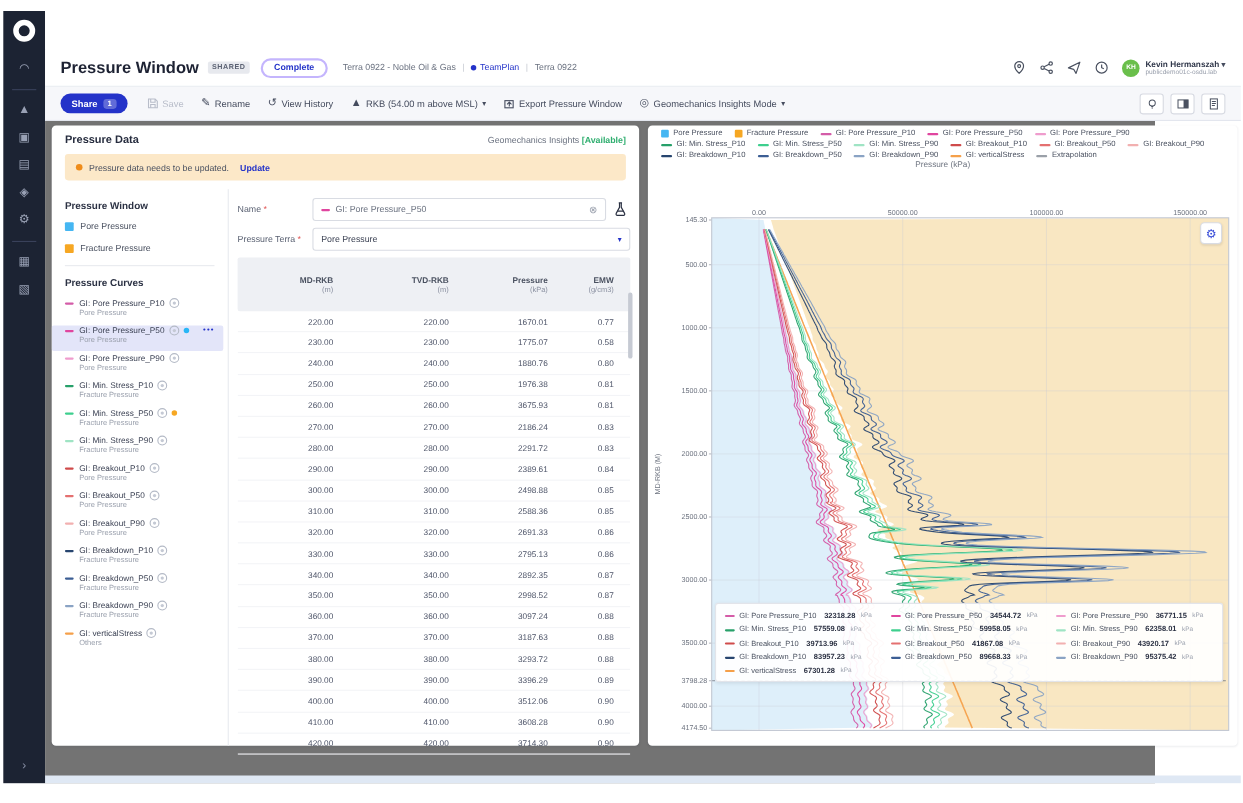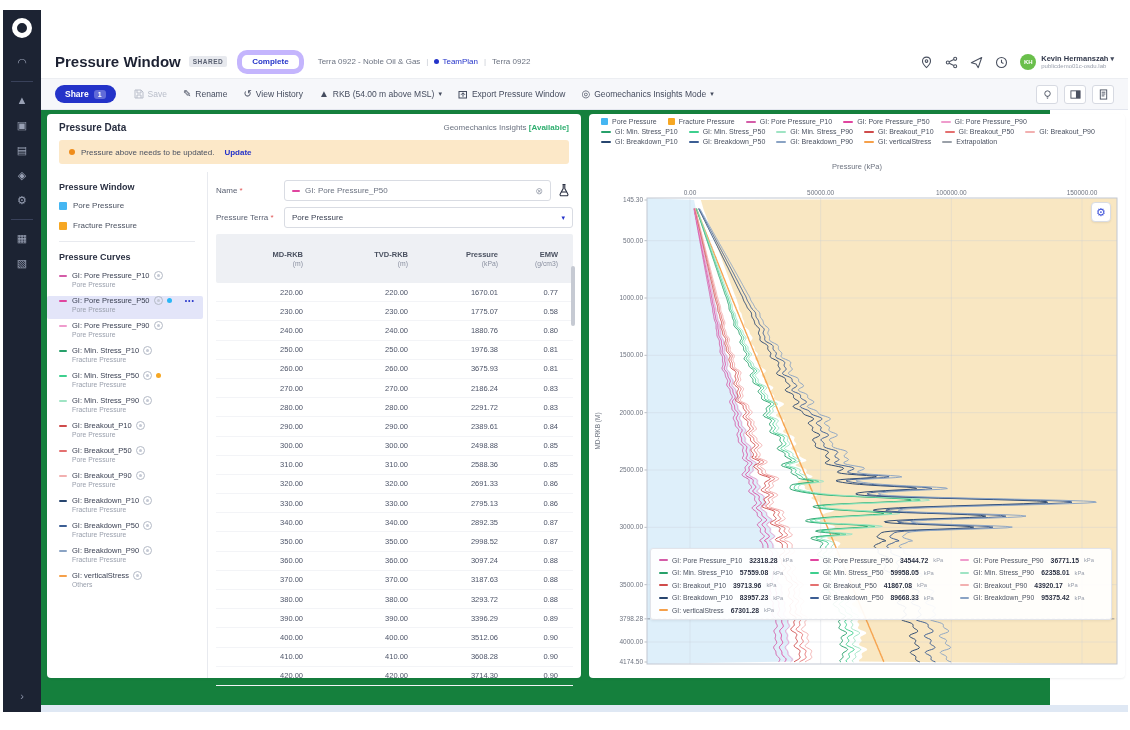--- a/index.html
+++ b/index.html
@@ -11,21 +11,21 @@
   .rail-logo { width:20px; height:20px; border-radius:50%; border:5px solid #fff; background:#1c2333; margin-bottom:12px; }
   .rail-icon { color:#99a1b5; font-size:11px; line-height:1; margin:7px 0; cursor:pointer; }
   .rail-div { width:22px; height:1px; background:#39415a; margin:6px 0; }
   .rail-chevron { position:absolute; bottom:10px; left:0; width:100%; text-align:center; color:#8a92a8; font-size:11px; }
 
   
   .topgap { position:absolute; left:41px; top:10px; width:1087px; height:35px; background:#fff; }
   .titlebar { position:absolute; left:41px; top:45px; width:1087px; height:33px; background:#fff; display:flex; align-items:center; padding:0 14px; }
   .tb-title { font-size:15px; font-weight:700; color:#1d2233; margin-right:8px; }
   .badge-shared { font-size:6.5px; font-weight:700; letter-spacing:.5px; color:#5a6172; background:#e7e9ee; border-radius:2px; padding:2px 4px; margin-right:10px; }
-  .pill-complete { font-size:8px; font-weight:700; color:#2433c9; border:5px solid #c4b5fd; border-radius:10px; padding:2.5px 10px; margin-right:14px; background:#fff; }
+  .pill-complete { font-size:8px; font-weight:700; color:#2433c9; border:2px solid #c4b5fd; border-radius:10px; padding:2.5px 10px; margin-right:14px; background:#fff; }
   .crumb { font-size:8px; color:#6b7280; display:flex; align-items:center; gap:6px; }
   .crumb .sep { color:#c6cad2; }
   .crumb .team { color:#2433c9; display:flex; align-items:center; gap:3px; }
   .crumb .team::before { content:""; width:5px; height:5px; border-radius:50%; background:#2433c9; display:inline-block; }
   .tb-right { margin-left:auto; display:flex; align-items:center; gap:12px; }
   .hicon { width:13px; height:13px; display:inline-block; cursor:pointer; }
   .user { display:flex; align-items:center; gap:5px; cursor:pointer; }
   .avatar { width:16px; height:16px; border-radius:50%; background:#6abf4b; color:#fff; font-size:6px; font-weight:700; display:flex; align-items:center; justify-content:center; }
   .uname { font-size:7.5px; font-weight:700; color:#30374a; }
   .usub { font-size:6px; color:#9aa0ad; }
@@ -35,21 +35,21 @@
   .share-btn { background:#2433c9; color:#fff; border-radius:12px; font-size:8.5px; font-weight:700; padding:4px 10px; display:flex; align-items:center; gap:5px; cursor:pointer; margin-right:18px; }
   .share-count { background:rgba(255,255,255,.28); border-radius:3px; padding:1px 4px; font-size:7px; }
   .tb-item { display:flex; align-items:center; gap:4px; margin-right:16px; color:#454c5e; font-size:8.5px; cursor:pointer; }
   .tb-item.disabled { color:#b8bdc9; cursor:default; }
   .tb-ic { font-size:10px; line-height:1; }
   .caret { font-size:7px; color:#454c5e; }
   .toolbar-right { margin-left:auto; display:flex; gap:6px; }
   .sq-btn { width:22px; height:19px; background:#fff; border:1px solid #d7dae2; border-radius:3px; display:flex; align-items:center; justify-content:center; cursor:pointer; }
 
   
-  .main { position:absolute; left:41px; top:110px; width:1009px; height:602px; background:#15803d; }
+  .main { position:absolute; left:41px; top:110px; width:1009px; height:602px; background:#737373; }
   .footer-strip { position:absolute; left:41px; top:705px; width:1087px; height:7px; background:#dfe8f4; }
   .card { position:absolute; background:#fff; border-radius:4px; box-shadow:0 1px 2px rgba(30,35,60,.08); }
   #card-left { left:6px; top:4px; width:534px; height:564px; }
   #card-right { left:548px; top:4px; width:536px; height:564px; }
 
   
   .pd-header { display:flex; justify-content:space-between; align-items:center; padding:8px 12px 4px 12px; }
   .pd-title { font-size:10px; font-weight:700; color:#272d3f; }
   .gi-label { font-size:8px; color:#6b7280; cursor:pointer; }
   .gi-status { color:#2fae6f; font-weight:700; }
@@ -99,21 +99,21 @@
   
   .pp-header { display:flex; align-items:center; padding:8px 12px 2px 12px; }
   .pp-title { font-size:10px; font-weight:700; color:#272d3f; }
   .pp-controls { margin-left:auto; display:flex; gap:6px; }
   .pp-pill { border:1px solid #d6d9e0; border-radius:10px; background:#fff; font-size:7.5px; color:#3c4254; padding:3px 9px; display:flex; align-items:center; gap:4px; cursor:pointer; }
   .pp-pill .caret { font-size:6px; color:#6b7280; }
   #plot-legend { padding:4px 12px 0 12px; display:flex; flex-wrap:wrap; column-gap:11px; row-gap:3px; }
   .lg-item { display:flex; align-items:center; gap:4px; font-size:7px; color:#4a5160; cursor:pointer; white-space:nowrap; }
   .lg-sq { width:7px; height:7px; border-radius:1px; flex:none; }
   .lg-dash { width:10px; height:2px; border-radius:1px; flex:none; }
-  .axis-title { text-align:center; font-size:7.5px; color:#6e7480; margin-top:17px; }
+  .axis-title { text-align:center; font-size:7.5px; color:#6e7480; margin-top:0; }
   #plot-svg { position:absolute; left:4px; top:74px; }
   .plot-gear { position:absolute; right:14px; top:88px; width:20px; height:20px; background:#fff; border:1px solid #d9dce3; border-radius:4px; display:flex; align-items:center; justify-content:center; color:#3b4fd8; font-size:11px; cursor:pointer; box-shadow:0 1px 2px rgba(0,0,0,.08); }
   .plot-tooltip { position:absolute; left:61px; top:434px; width:462px; height:72px; background:rgba(255,255,255,.93); border:1px solid #e2e4ea; border-radius:3px; padding:5px 8px; display:grid; grid-template-columns:1fr 1fr 1fr; grid-auto-rows:12.5px; column-gap:8px; align-items:center; box-shadow:0 1px 3px rgba(0,0,0,.07); }
   .tt-entry { display:flex; align-items:center; gap:4px; }
   .tt-dash { width:9px; height:2px; border-radius:1px; flex:none; }
   .tt-name { font-size:6.8px; color:#4a5160; white-space:nowrap; }
   .tt-val { font-size:6.8px; font-weight:700; color:#2b3143; margin-left:3px; white-space:nowrap; }
   .tt-unit { font-size:5.8px; color:#9aa0ad; margin-left:1px; }
 </style>
 </head>
@@ -249,21 +249,21 @@
     <div class="card" id="card-left">
       <div class="pd-header">
         <span class="pd-title">Pressure Data</span>
         <span class="gi-label">
           <span>Geomechanics Insights</span>
           <span class="gi-status">[Available]</span>
         </span>
       </div>
       <div class="pd-alert">
         <span class="alert-dot"></span>
-        <span>Pressure above needs to be updated.</span>
+        <span>Pressure data needs to be updated.</span>
         <span class="alert-link">Update</span>
       </div>
       <div class="pd-body">
         <div class="pd-left">
           <div class="sec-title">Pressure Window</div>
           <div class="win-item">
             <span class="win-sw" style="background:#45b6f2"></span>
             <span>Pore Pressure</span>
           </div>
           <div class="win-item">

